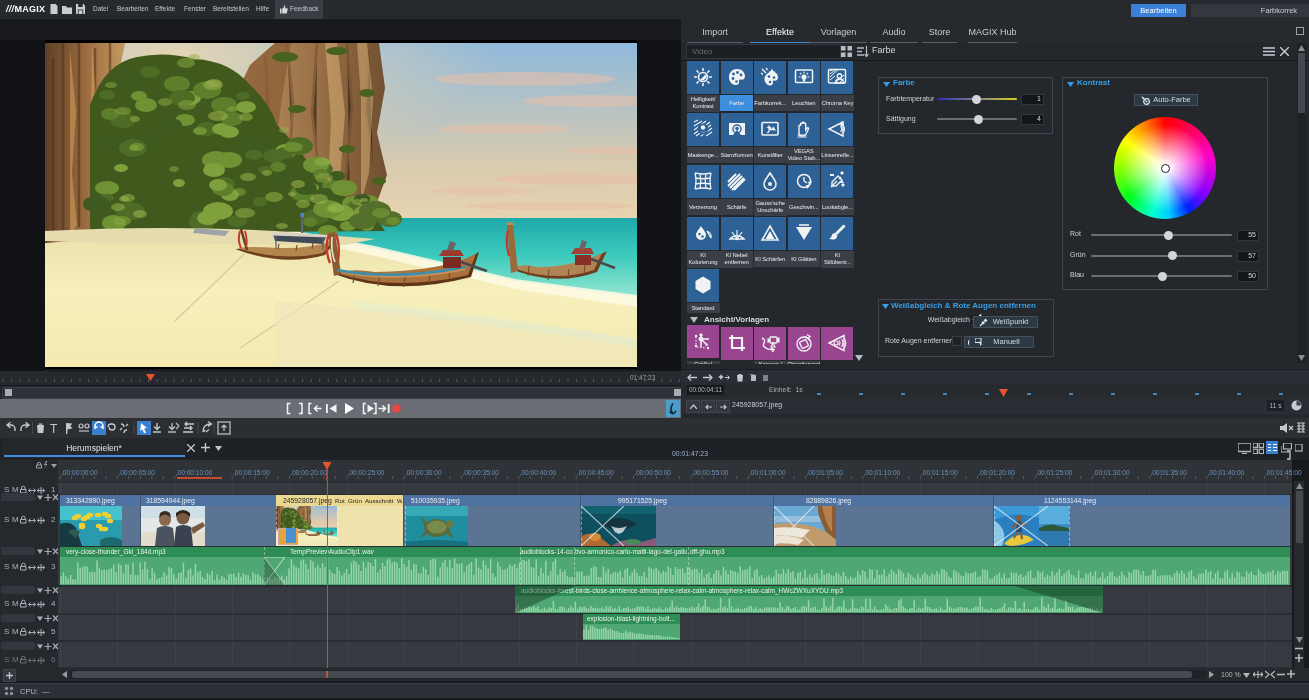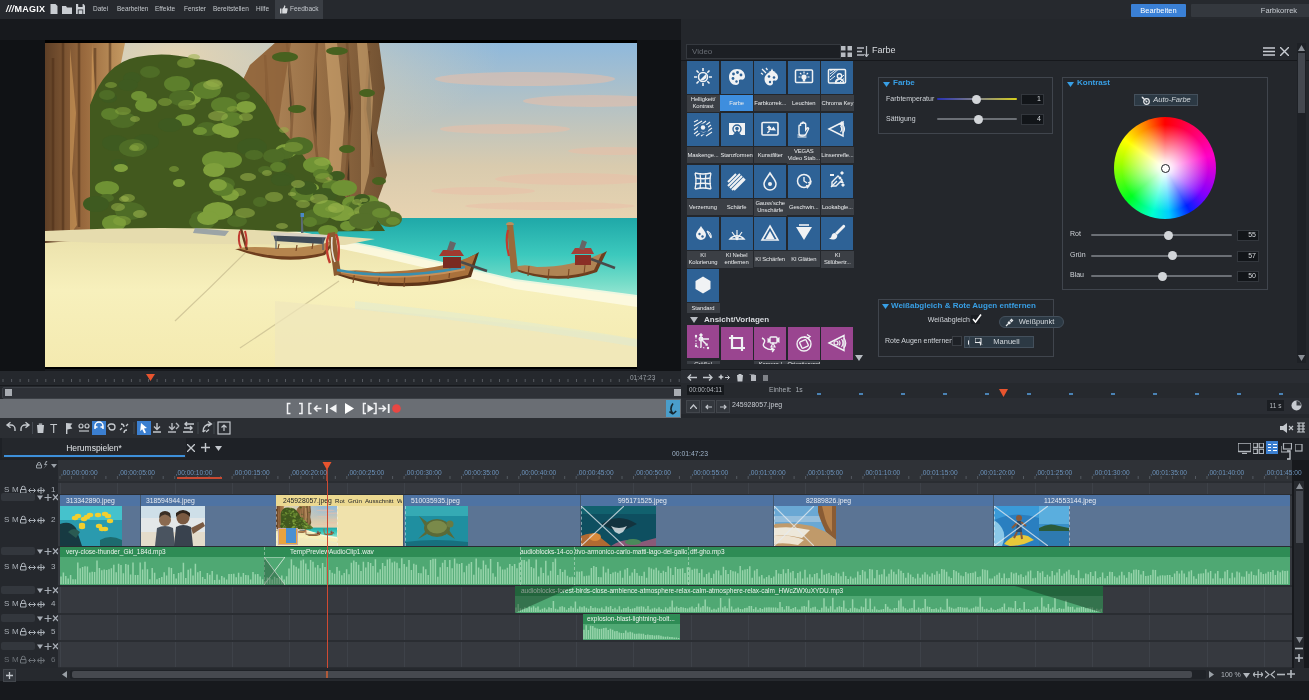--- a/index.html
+++ b/index.html
@@ -390,20 +390,35 @@
         </g>
       <path d="M367.5 5.4 l6.4 4.1 -6.4 4.1z" fill="#f2f3f5"></path>
       <path d="M378.5 9.5 h7 M382.5 6.5 l3 3 -3 3" fill="none" stroke="#f2f3f5" stroke-width="1.5"></path>
       <path d="M387.8 5 h1.8 v9 h-1.8z" fill="#f2f3f5"></path>
       <circle cx="396.5" cy="9.5" r="4.3" fill="#e84743"></circle>
       <rect x="666" y="1" width="14" height="17" fill="#4a9ecb"></rect>
       <path d="M673 4.5 q-4 5 0 10.5 M673 15 l3.2 -3 M673 15 l-3.6 -2.4" stroke="#15262e" stroke-width="1.6" fill="none"></path>
     </svg>
   </div>
   <div class="abs" id="rpanel">
+    <div class="abs" style="left:0;top:0;width:628px;height:24px;background:#26292e;">
+      <span class="tab" style="left:6px;width:56px;">Import</span>
+        <span class="tabline" style="left:6px;width:56px;"></span>
+      <span class="tab" style="left:69px;width:60px;color:#fff;">Effekte</span>
+        <span class="tabline" style="left:69px;width:60px;background:#3d8fd9;height:2px;"></span>
+      <span class="tab" style="left:129px;width:57px;">Vorlagen</span>
+        <span class="tabline" style="left:129px;width:57px;"></span>
+      <span class="tab" style="left:189px;width:48px;">Audio</span>
+        <span class="tabline" style="left:189px;width:48px;"></span>
+      <span class="tab" style="left:241px;width:35px;">Store</span>
+        <span class="tabline" style="left:241px;width:35px;"></span>
+      <span class="tab" style="left:287px;width:49px;">MAGIX Hub</span>
+        <span class="tabline" style="left:287px;width:49px;"></span>
+      <span class="abs" style="left:615px;top:8px;width:6px;height:6px;border:1.3px solid #9aa0a6;"></span>
+    </div>
     <div class="abs" style="left:0;top:24px;width:628px;height:17px;background:#24272c;border-bottom:1px solid #16181c;">
       <div class="abs" style="left:5px;top:1px;width:148px;height:13px;background:#1c1f24;border:1px solid #35393f;color:#686d74;font-size:8px;line-height:13px;padding-left:5px;">Video</div>
       <svg class="abs" style="left:160px;top:3px;" width="11" height="11" viewBox="0 0 11 11">
           <g fill="#b8bcc2">
             <rect width="4.5" height="4.5"></rect>
             <rect x="6.5" width="4.5" height="4.5"></rect>
             <rect y="6.5" width="4.5" height="4.5"></rect>
             <rect x="6.5" y="6.5" width="4.5" height="4.5"></rect>
           </g>
         </svg>
@@ -689,21 +704,21 @@
         <path d="M0 0h7L3.5 5z" fill="#389fe5"></path>
       </svg>
     <span class="gtitle" style="left:396px;top:59px;">Kontrast</span>
     <div class="gbtn" style="left:453px;top:75px;width:62px;height:10px;line-height:10px;">
       <svg style="position:absolute;left:6px;top:1px;" width="10" height="9" viewBox="0 0 10 9">
           <path d="M1 1l3.5 3.5" stroke="#e8eaec" stroke-width="1.3"></path>
           <path d="M0.5 0.5l2 1-1 1z" fill="#e8eaec"></path>
           <circle cx="5.5" cy="5.5" r="2.8" fill="none" stroke="#e8eaec" stroke-width="1.2"></circle>
           <circle cx="5.5" cy="5.5" r="1" fill="#e8eaec"></circle>
         </svg>
-      <span style="margin-left:12px;font-style:italic;">Auto-Farbe</span>
+      <span style="margin-left:12px;">Auto-Farbe</span>
     </div>
     <div class="abs" style="left:433px;top:98px;width:102px;height:102px;border-radius:50%;
       background:radial-gradient(circle at 50% 50%, #fff 0%, rgba(255,255,255,.9) 10%, rgba(255,255,255,0) 60%),
       conic-gradient(from 0deg, #ff0000, #ff00c8 75deg, #8000ff 125deg, #0020ff 150deg, #00ccff 175deg, #00ffd0 195deg, #00ff20 230deg, #a0ff00 275deg, #ffff00 305deg, #ff8000 335deg, #ff0000 360deg);"></div>
     <div class="abs" style="left:479.5px;top:144.5px;width:7px;height:7px;border-radius:50%;border:1.6px solid #1c1f24;background:#fff;"></div>
     <span class="ctrl-lab" style="left:389px;top:211px;">Rot</span>
     <div class="sl-track" style="left:410px;top:215px;width:141px;"></div>
     <div class="sl-thumb" style="left:482.5px;top:211.5px;"></div>
     <div class="valbox" style="left:556px;top:211px;width:18px;height:8px;padding:0 2px 1px 0;">55</div>
     <span class="ctrl-lab" style="left:389px;top:231.5px;">Grün</span>
@@ -718,21 +733,21 @@
     <div class="gbox" style="left:197px;top:280px;width:174px;height:56px;"></div>
     <svg class="abs" style="left:201px;top:285px;" width="7" height="5" viewBox="0 0 7 5">
         <path d="M0 0h7L3.5 5z" fill="#389fe5"></path>
       </svg>
     <span class="gtitle" style="left:210px;top:281.5px;">Weißabgleich &amp; Rote Augen entfernen</span>
     <span class="ctrl-lab" style="left:197px;top:296.5px;width:92px;text-align:right;">Weißabgleich</span>
     <svg class="abs" style="left:290px;top:294px;" width="11" height="11" viewBox="0 0 11 11">
         <rect x="0" y="2" width="9" height="9" fill="#1a1d22"></rect>
         <path d="M2 6l2.5 3L10 1.5" stroke="#fff" stroke-width="1.6" fill="none"></path>
       </svg>
-    <div class="gbtn" style="left:318px;top:296.5px;width:63px;height:10px;line-height:10px;border-radius:6px;">
+    <div class="gbtn" style="left:292px;top:296.5px;width:63px;height:10px;line-height:10px;">
       <svg style="position:absolute;left:5px;top:1px;" width="9" height="9" viewBox="0 0 9 9">
           <path d="M1 8l3.5-3.5M5 2l2 2M6 1l2 2" stroke="#e8eaec" stroke-width="1.2"></path>
           <path d="M4 3l2 2-1.5 1.5-2-2z" fill="#e8eaec"></path>
         </svg>
       <span style="margin-left:10px;">Weißpunkt</span>
     </div>
     <span class="ctrl-lab" style="left:204px;top:317.5px;font-size:7px;white-space:nowrap;">Rote Augen entfernen</span>
     <div class="abs" style="left:271px;top:317px;width:8px;height:8px;background:#1e2126;border:1px solid #3a3e44;"></div>
     <div class="gbtn" style="left:283px;top:317px;width:14px;height:10px;line-height:10px;">
       <svg style="position:absolute;left:3px;top:2.5px;" width="8" height="5" viewBox="0 0 8 5">
@@ -1218,20 +1233,31 @@
     <svg class="abs" style="left:1265px;top:2px;" width="10" height="9" viewBox="0 0 10 9">
         <path d="M0 1l4 3.5L0 8M10 1L6 4.5 10 8" stroke="#b2b7bd" stroke-width="1.2" fill="none"></path>
       </svg>
     <svg class="abs" style="left:1277px;top:5px;" width="8" height="3" viewBox="0 0 8 3">
         <path d="M0 1.5h8" stroke="#b2b7bd" stroke-width="1.6"></path>
       </svg>
     <svg class="abs" style="left:1287px;top:2px;" width="8" height="8" viewBox="0 0 8 8">
         <path d="M4 0v8M0 4h8" stroke="#b2b7bd" stroke-width="1.6"></path>
       </svg>
 </div>
+  <div class="abs" id="statusbar">
+    <svg class="abs" style="left:4px;top:2px;" width="11" height="11" viewBox="0 0 11 11">
+        <g fill="#8a8f96">
+          <circle cx="2.5" cy="2.5" r="1.7"></circle>
+          <circle cx="7.5" cy="2.5" r="1.7"></circle>
+          <circle cx="2.5" cy="7.5" r="1.7"></circle>
+          <circle cx="7.5" cy="7.5" r="1.7"></circle>
+        </g>
+      </svg>
+    <span class="abs" style="left:20px;top:3px;font-size:7.5px;color:#b2b7bd;">CPU:&nbsp; —</span>
+</div>
 
   <div class="abs" style="left:1294px;top:481px;width:10px;height:187px;background:#25282d;">
     <svg class="abs" style="left:1.5px;top:2px;" width="7" height="6" viewBox="0 0 7 6">
         <path d="M3.5 0L7 6H0z" fill="#8a8f96"></path>
       </svg>
     <div class="abs" style="left:1.5px;top:10px;width:7px;height:52px;background:#44484f;"></div>
     <svg class="abs" style="left:1.5px;top:156px;" width="7" height="6" viewBox="0 0 7 6">
         <path d="M3.5 6L7 0H0z" fill="#8a8f96"></path>
       </svg>
     <svg class="abs" style="left:1px;top:166px;" width="8" height="3" viewBox="0 0 8 3">

